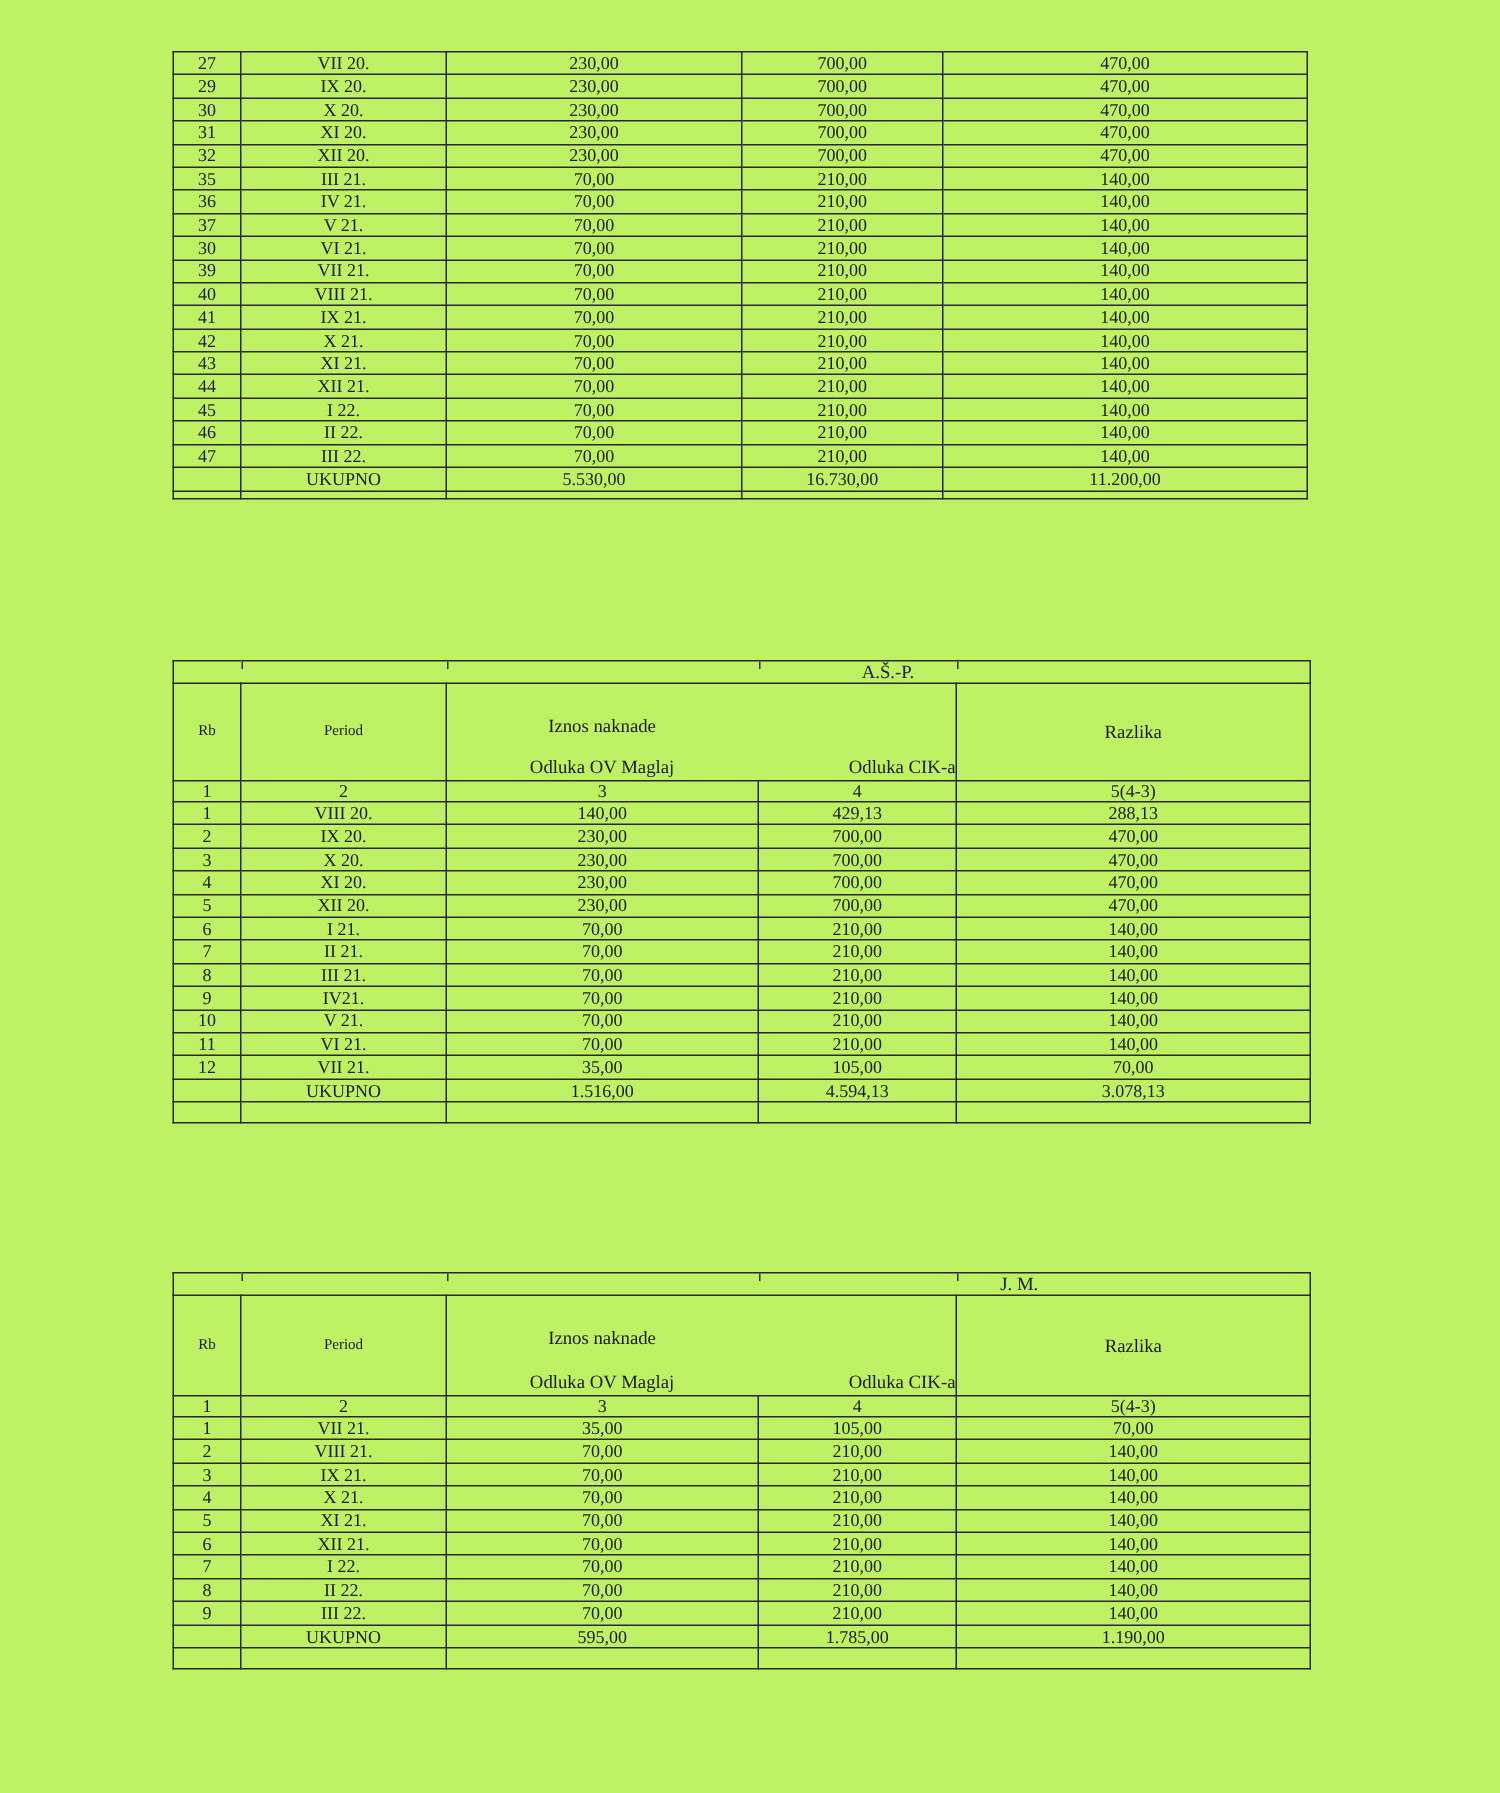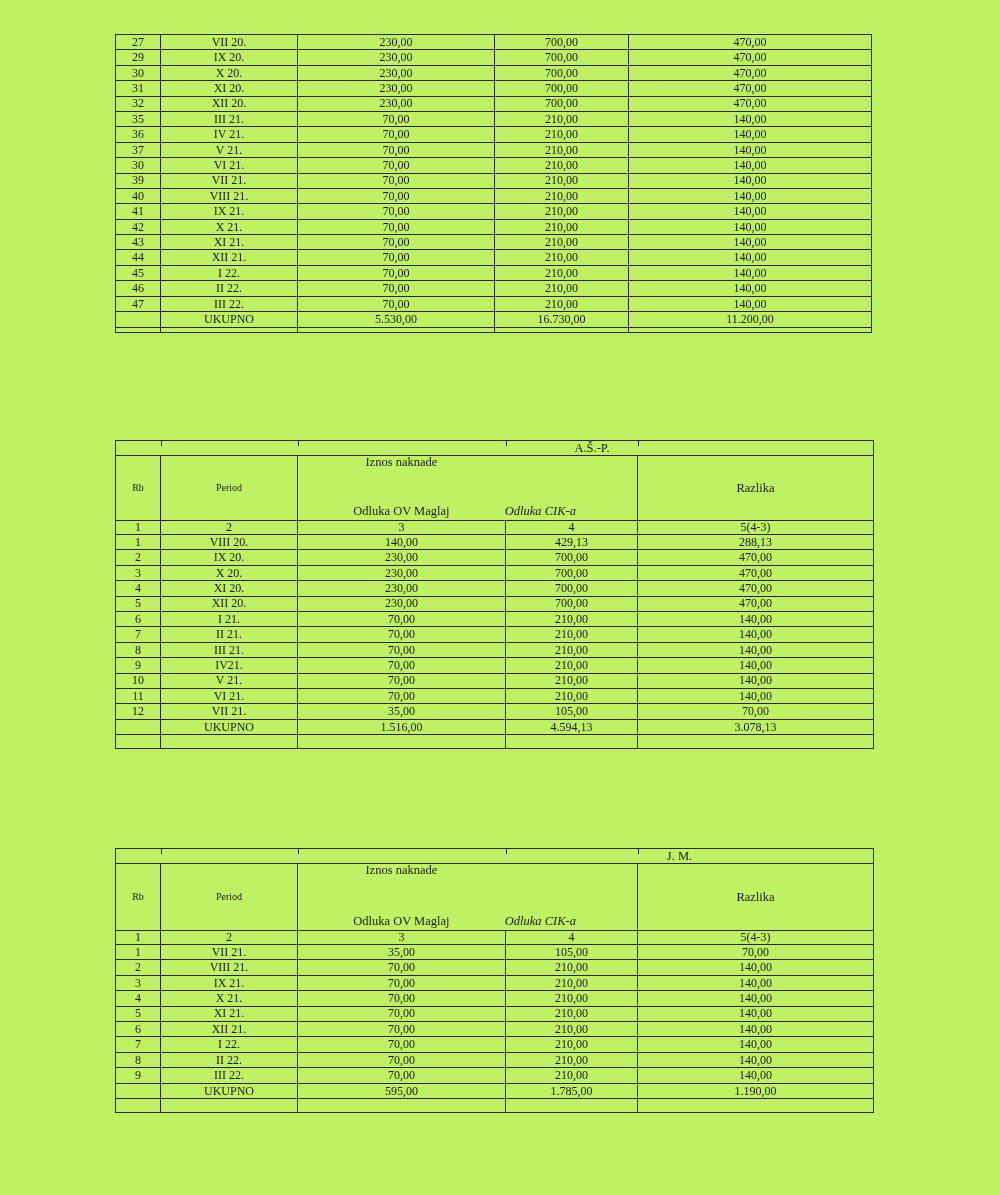--- a/index.html
+++ b/index.html
@@ -41,24 +41,24 @@
   .t3 .title-cell { padding-left: 370px; }
   .tick { position: absolute; top: 0; width: 1.3px; height: 5px; background: #282828; }
 
   
   .h-top { vertical-align: top; padding-top: 4px; font-size: 10px; }
   .h-razlika { vertical-align: top; padding-top: 19px; font-size: 12.5px; }
   .h-iznos { padding: 0; vertical-align: top; }
   .t2 .h-iznos, .t2 .h-top, .t2 .h-razlika { height: 64px; }
   .t3 .h-iznos, .t3 .h-top, .t3 .h-razlika { height: 66px; }
   .iznos-wrap { display: flex; flex-direction: column; justify-content: space-between; height: 100%; }
-  .iznos-label { width: 61%; text-align: center; font-size: 12.5px; }
+  .iznos-label { margin-top: 22px; width: 61%; text-align: center; font-size: 12.5px; }
   .sub-labels { display: flex; padding-bottom: 2px; font-size: 12.5px; }
   .sub-ov  { width: 61%; text-align: center; font-family: Liberation Serif, serif; }
-  .sub-cik { width: 39%; text-align: left; font-style: italic; }
+  .sub-cik { width: 39%; text-align: right; }
 
   
   .nums-row td { height: 12px; }
 
   
   .total-row td { height: 14.8px; }
   .empty-row td { height: 13px; }
   .stub-row td  { height: 4px; }
 </style>
 </head>

